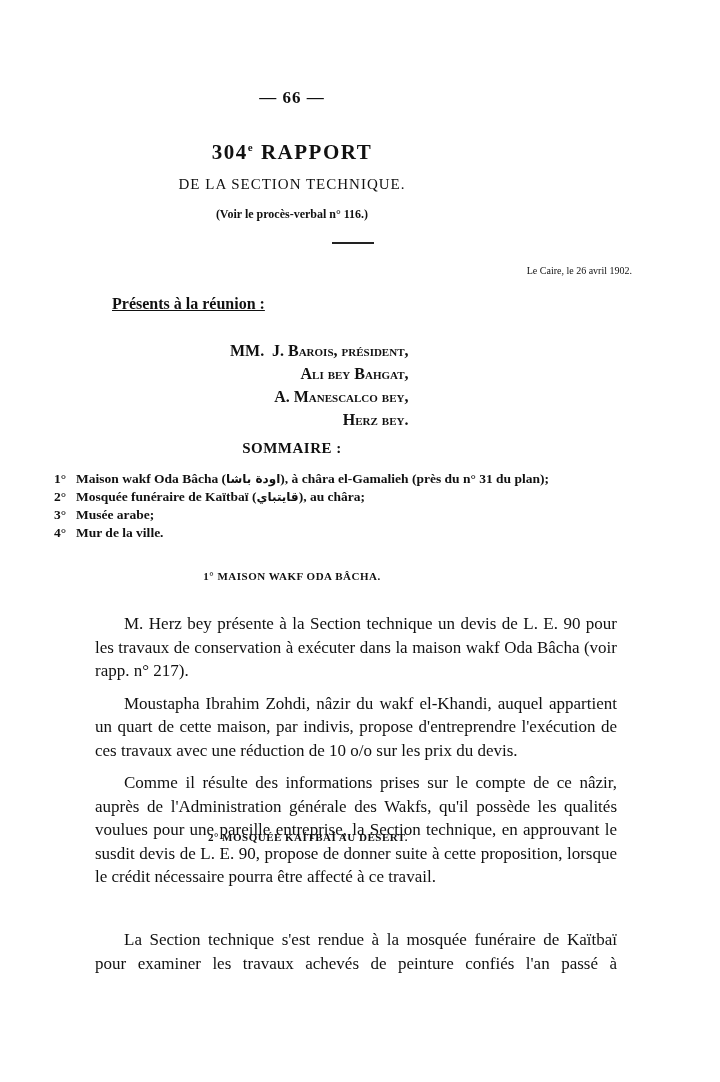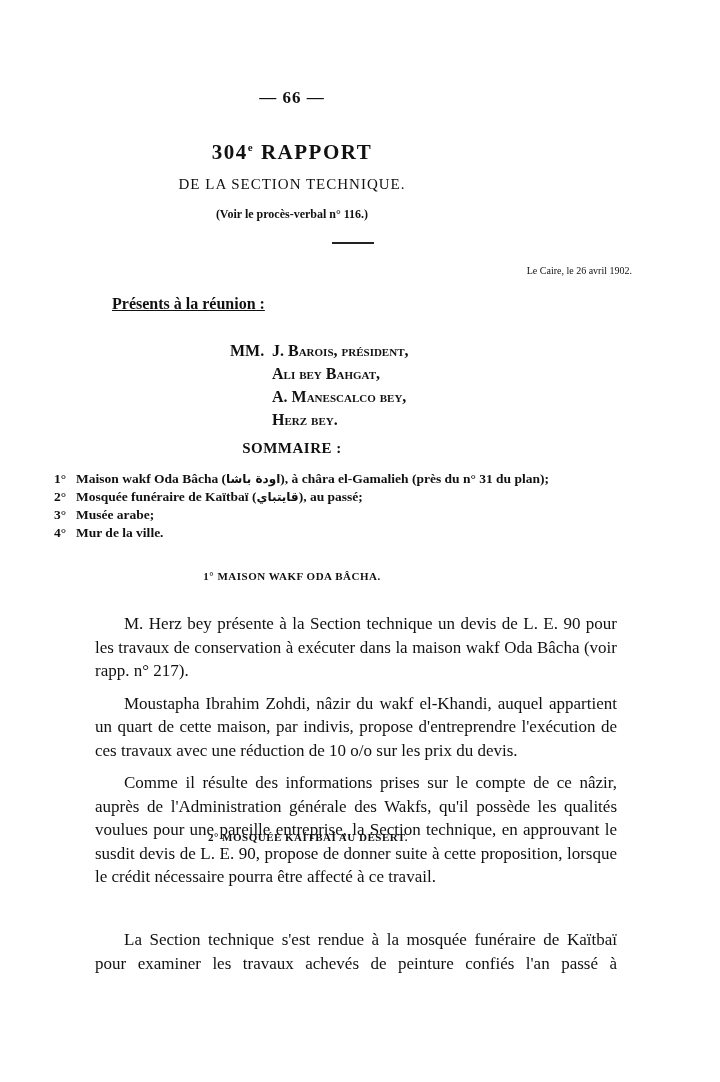--- a/index.html
+++ b/index.html
@@ -14,21 +14,21 @@
   .title { top: 140px; font-size: 21px; font-weight: bold; letter-spacing: 1.5px; }
   .title sup { font-size: 11px; }
   .subtitle { top: 176px; font-size: 15px; font-weight: normal; letter-spacing: 1px; }
   .ref { top: 207px; font-size: 12px; font-weight: bold; }
   .rule { top: 242px; left: 332px; width: 42px; height: 1.5px; background: #222; }
   .dateline { top: 265px; right: 88px; font-size: 10px; font-weight: normal; }
   .present-label { top: 295px; left: 112px; font-size: 16px; font-weight: bold; text-decoration: underline; }
   .members { top: 339px; left: 230px; font-size: 16px; font-weight: bold; line-height: 23px; }
   .members .mm { display: inline-block; width: 42px; }
   .members .row { white-space: nowrap; }
-  .members .indent { padding-left: 42px; }
+  .members .indent { padding-left: 42px; text-align: right; }
   .sc { font-variant: small-caps; }
   .sommaire-head { top: 440px; font-size: 15px; font-weight: bold; letter-spacing: 0.5px; }
   .sommaire { top: 470px; left: 54px; font-size: 13.5px; font-weight: bold; line-height: 18px; white-space: nowrap; }
   .sommaire .num { display: inline-block; width: 22px; }
   .sec-head { font-size: 11px; font-weight: bold; letter-spacing: 0.5px; }
   .sec1 { top: 570px; }
   .sec2 { top: 831px; padding-left: 16px; }
   .para { left: 86px; width: 540px; font-size: 17px; line-height: 23.5px; text-align: justify; }
   .para p { margin: 9px; text-indent: 29px; text-align-last: left; }
   .p1 { top: 603px; }
@@ -51,21 +51,21 @@
 <div class="abs members">
   <div class="row"><span class="mm">MM.</span><span class="sc">J. Barois, président,</span></div>
   <div class="row indent"><span class="sc">Ali bey Bahgat,</span></div>
   <div class="row indent"><span class="sc">A. Manescalco bey,</span></div>
   <div class="row indent"><span class="sc">Herz bey.</span></div>
 </div>
 
 <div class="abs center sommaire-head">SOMMAIRE :</div>
 <div class="abs sommaire">
   <div><span class="num">1°</span><span>Maison wakf Oda Bâcha (</span><span class="ar" dir="rtl">اودة باشا</span><span>), à châra el-Gamalieh (près du n° 31 du plan);</span></div>
-  <div><span class="num">2°</span><span>Mosquée funéraire de Kaïtbaï (</span><span class="ar" dir="rtl">قايتباي</span><span>), au passé;</span></div>
+  <div><span class="num">2°</span><span>Mosquée funéraire de Kaïtbaï (</span><span class="ar" dir="rtl">قايتباي</span><span>), au châra;</span></div>
   <div><span class="num">3°</span><span>Musée arabe;</span></div>
   <div><span class="num">4°</span><span>Mur de la ville.</span></div>
 </div>
 
 <div class="abs center sec-head sec1">1° MAISON WAKF ODA BÂCHA.</div>
 <div class="abs para p1">
   <p>M. Herz bey présente à la Section technique un devis de L. E. 90 pour les travaux de conservation à exécuter dans la maison wakf Oda Bâcha (voir rapp. n° 217).</p>
   <p>Moustapha Ibrahim Zohdi, nâzir du wakf el-Khandi, auquel appartient un quart de cette maison, par indivis, propose d'entreprendre l'exécution de ces travaux avec une réduction de 10 o/o sur les prix du devis.</p>
   <p>Comme il résulte des informations prises sur le compte de ce nâzir, auprès de l'Administration générale des Wakfs, qu'il possède les qualités voulues pour une pareille entreprise, la Section technique, en approuvant le susdit devis de L. E. 90, propose de donner suite à cette proposition, lorsque le crédit nécessaire pourra être affecté à ce travail.</p>
 </div>

